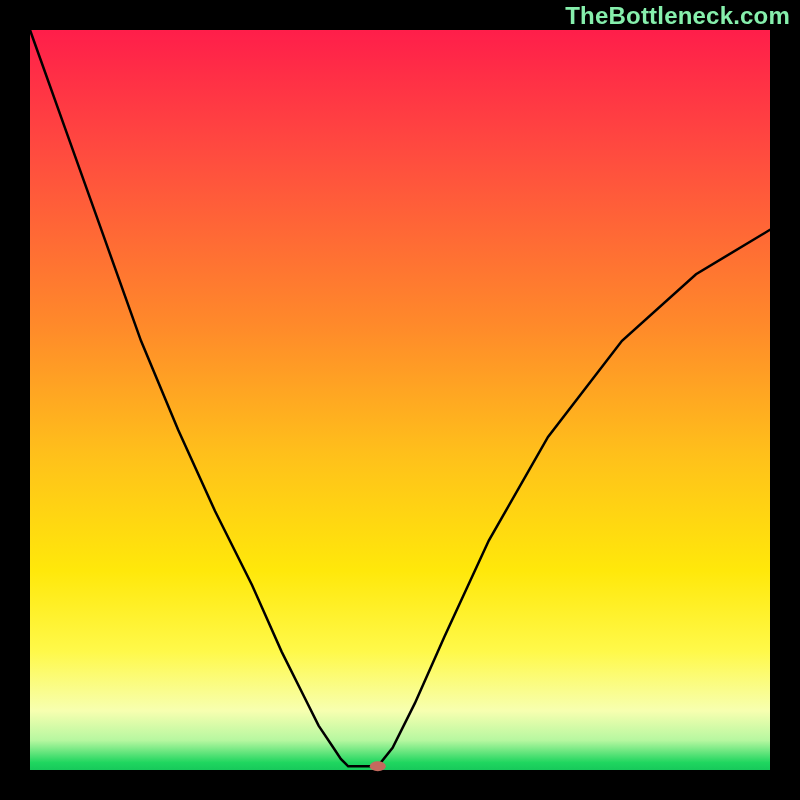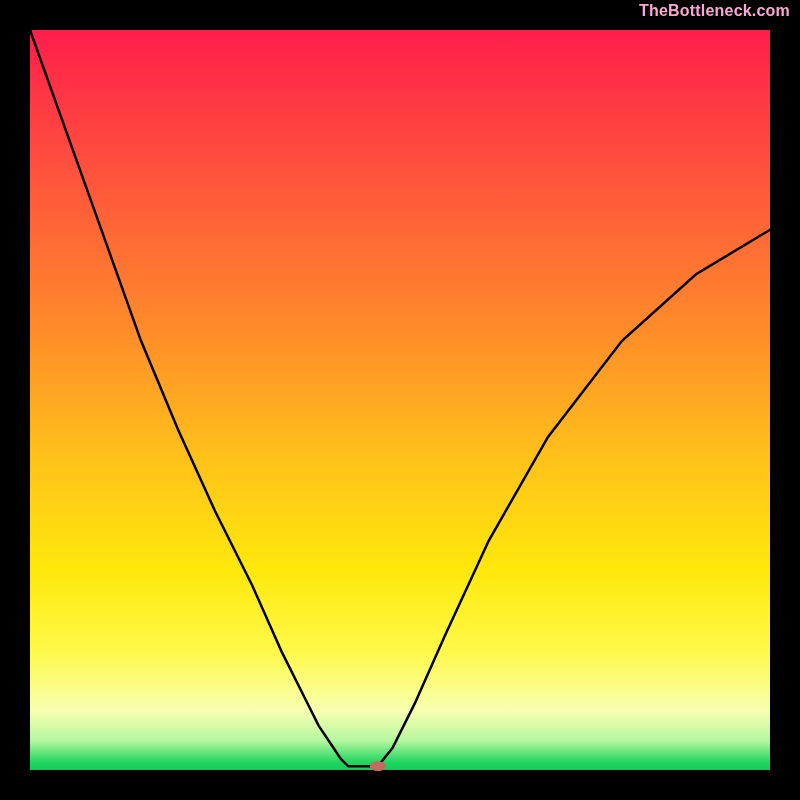--- a/index.html
+++ b/index.html
@@ -14,23 +14,23 @@
   .container {
     position: relative;
     width: 800px;
     height: 800px;
     background: #000;
   }
   .watermark {
     position: absolute;
     top: 2px;
     right: 10px;
-    font-size: 16px;
+    font-size: 24px;
     font-weight: 600;
-    color: #f9a8d4;
+    color: #86efac;
     z-index: 5;
     letter-spacing: 0.2px;
   }
   .plot-area {
     position: absolute;
     left: 30px;
     top: 30px;
     width: 740px;
     height: 740px;
     

